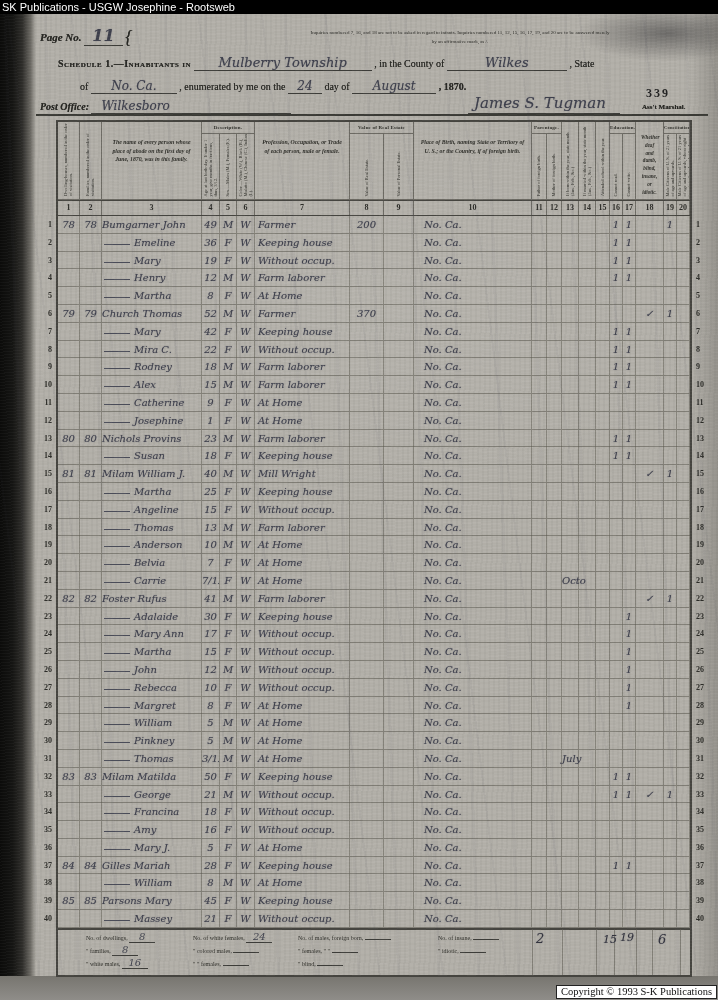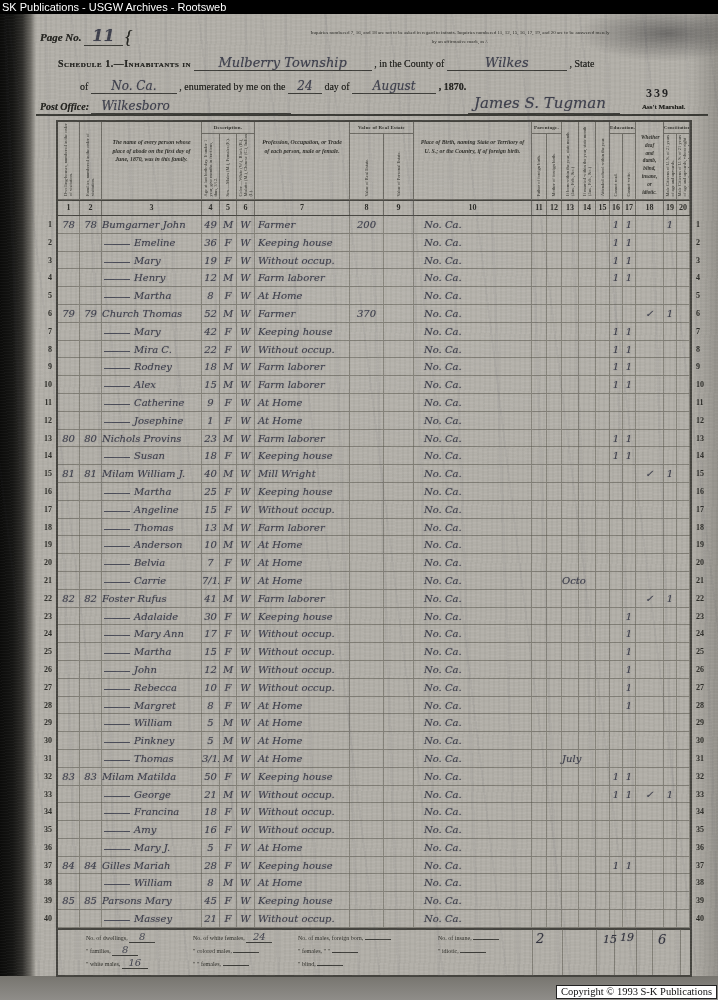--- a/index.html
+++ b/index.html
@@ -100,21 +100,21 @@
   .t0{left:478px;top:2px;} .t1{left:545px;top:4px;font-size:11px;} .t2{left:562px;top:2px;font-size:11px;} .t3{left:600px;top:3px;}
 
   
   .copyright{position:absolute;right:1px;bottom:1px;background:#fff;border:1px solid #222;
       padding:0 4px 1px 4px;font-size:10.5px;color:#111;z-index:50;}
 </style>
 </head>
 <body>
 
 <div class="titlebar">
-  <span>SK Publications - USGW Archives - Rootsweb</span>
+  <span>SK Publications - USGW Josephine - Rootsweb</span>
 </div>
 
 <div class="paper"></div>
 <div class="filmstrip"></div>
 <div class="bottomband"></div>
 
 <div class="pageno pr">
   <span>Page No.</span>
   <span class="hw">11</span>
   <span class="brace">{</span>

